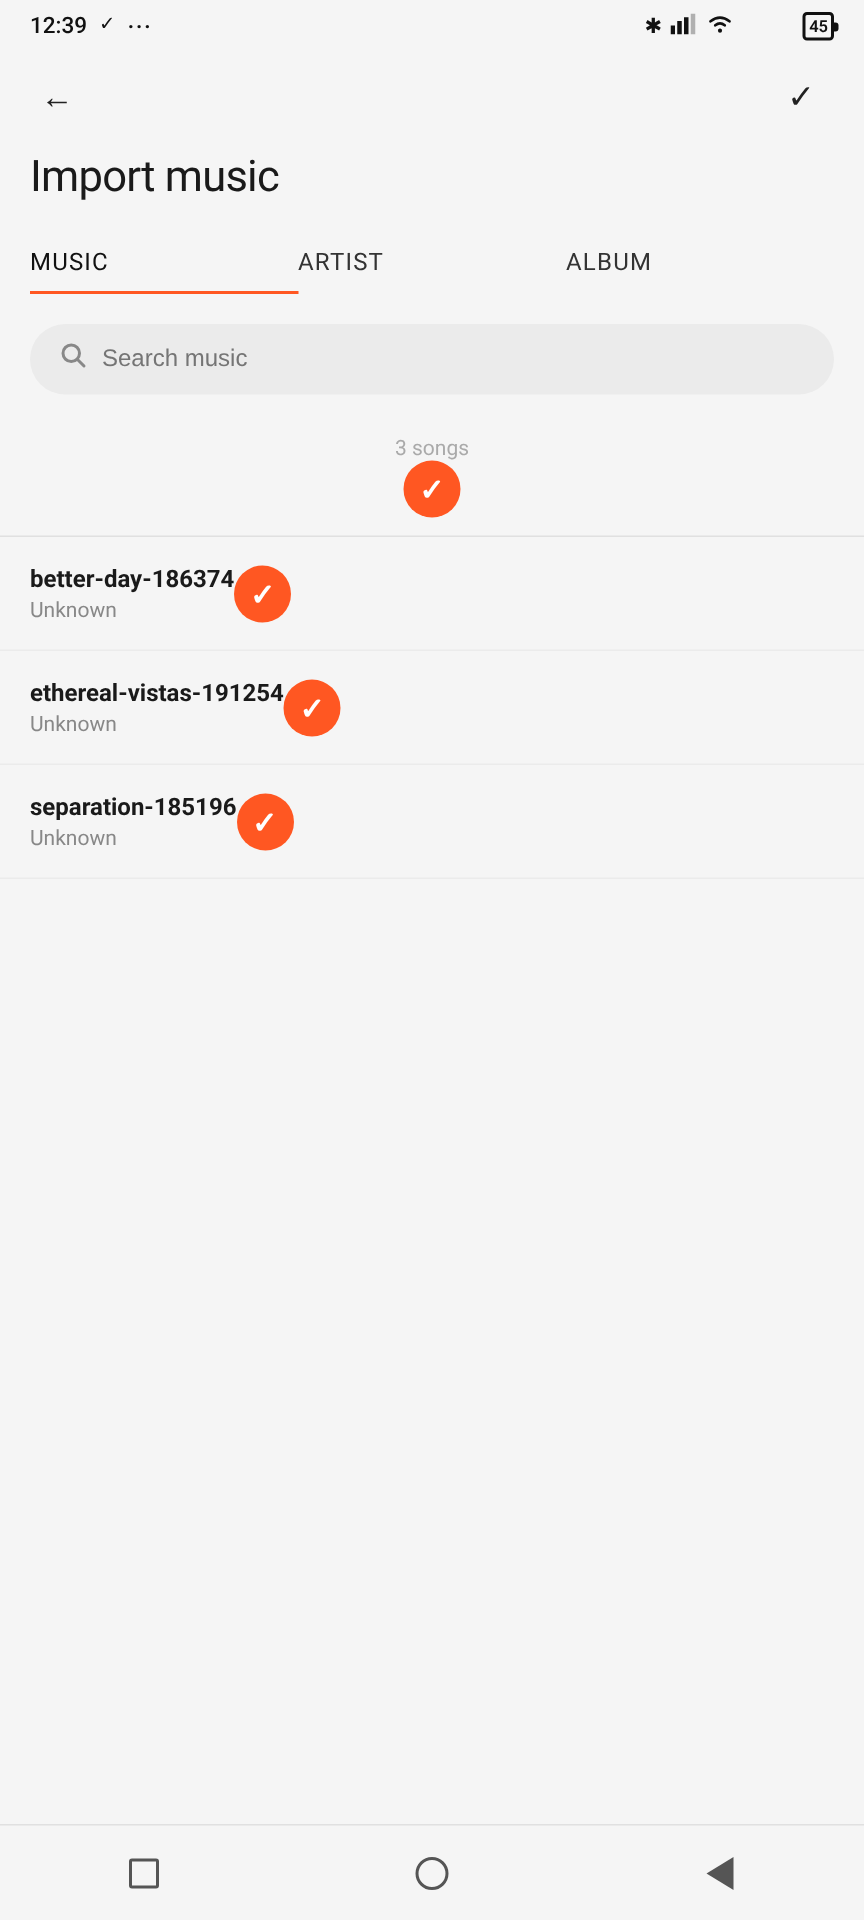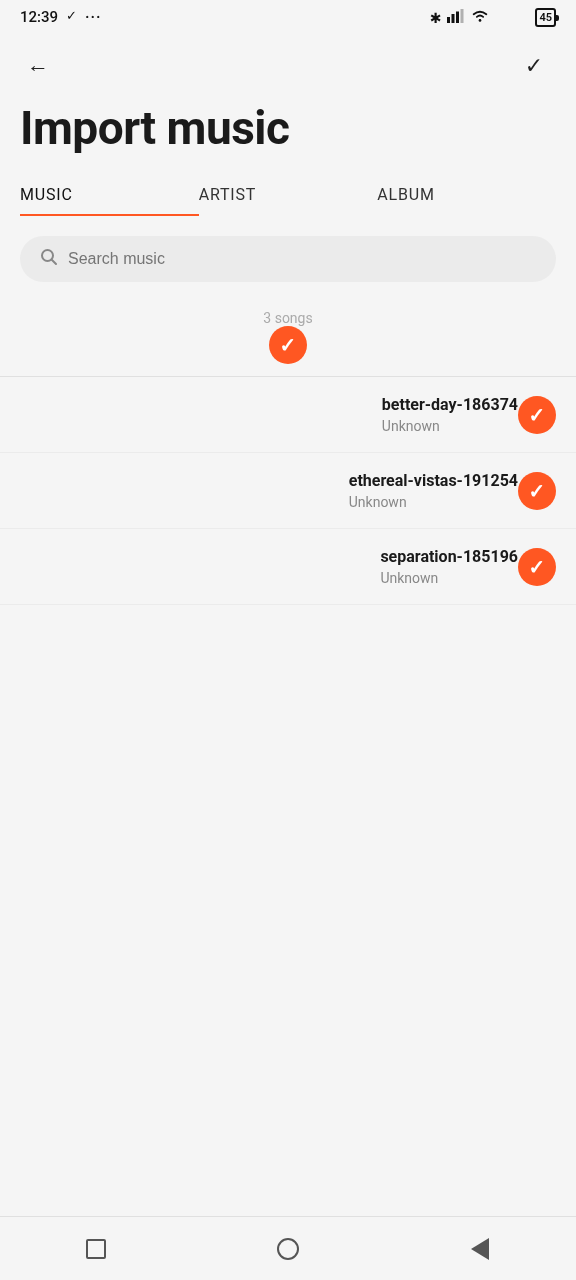--- a/index.html
+++ b/index.html
@@ -92,22 +92,22 @@
       cursor: pointer;
     }
     .check-mark {
       font-size: 22px;
       color: #222;
     }
 
     
     .page-title {
       padding: 4px 20px 20px 20px;
-      font-size: 46px;
-      font-weight: 700;
+      font-size: 29px;
+      font-weight: 400;
       color: #1a1a1a;
       letter-spacing: -0.5px;
     }
 
     
     .tabs-row {
       display: flex;
       padding: 0 20px;
       margin-bottom: 16px;
       gap: 0;
@@ -169,21 +169,21 @@
     .divider {
       height: 1px;
       background: #e0e0e0;
       margin: 0 0 0 0;
     }
 
     
     .song-item {
       display: flex;
       align-items: center;
-      justify-content: flex-end;
+      justify-content: flex-start;
       padding: 18px 20px;
       background: #f5f5f5;
       border-bottom: 1px solid #ebebeb;
     }
     .song-info {
       display: flex;
       flex-direction: column;
       gap: 4px;
     }
     .song-title {

